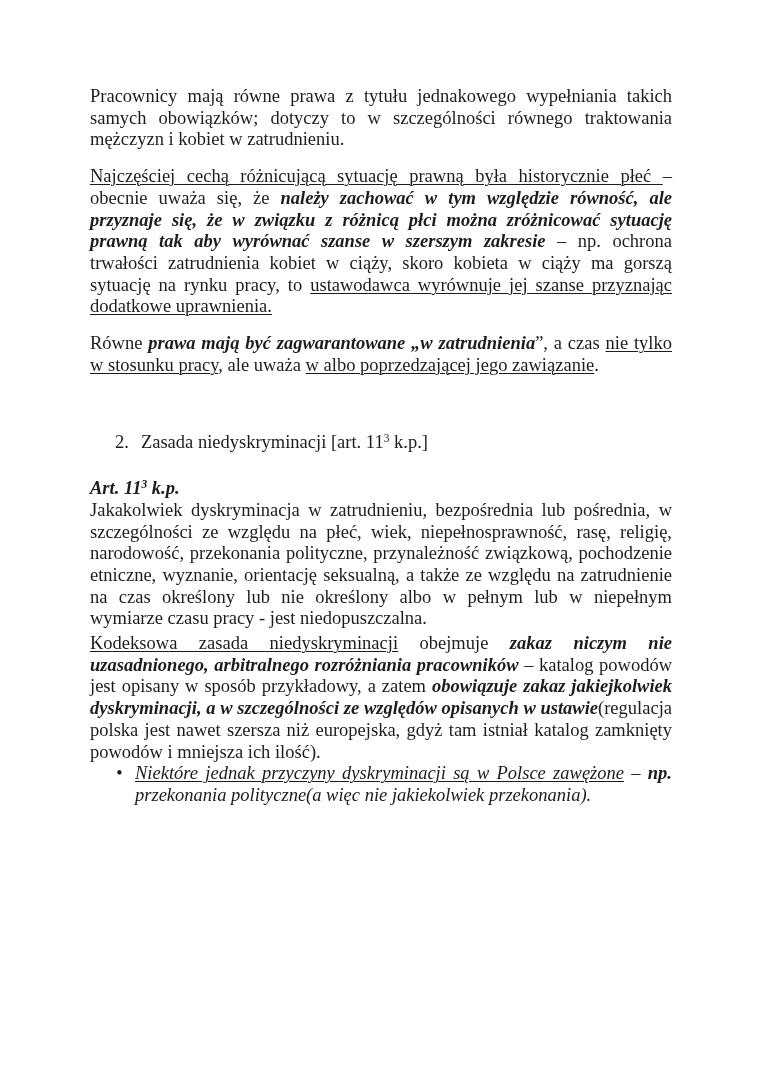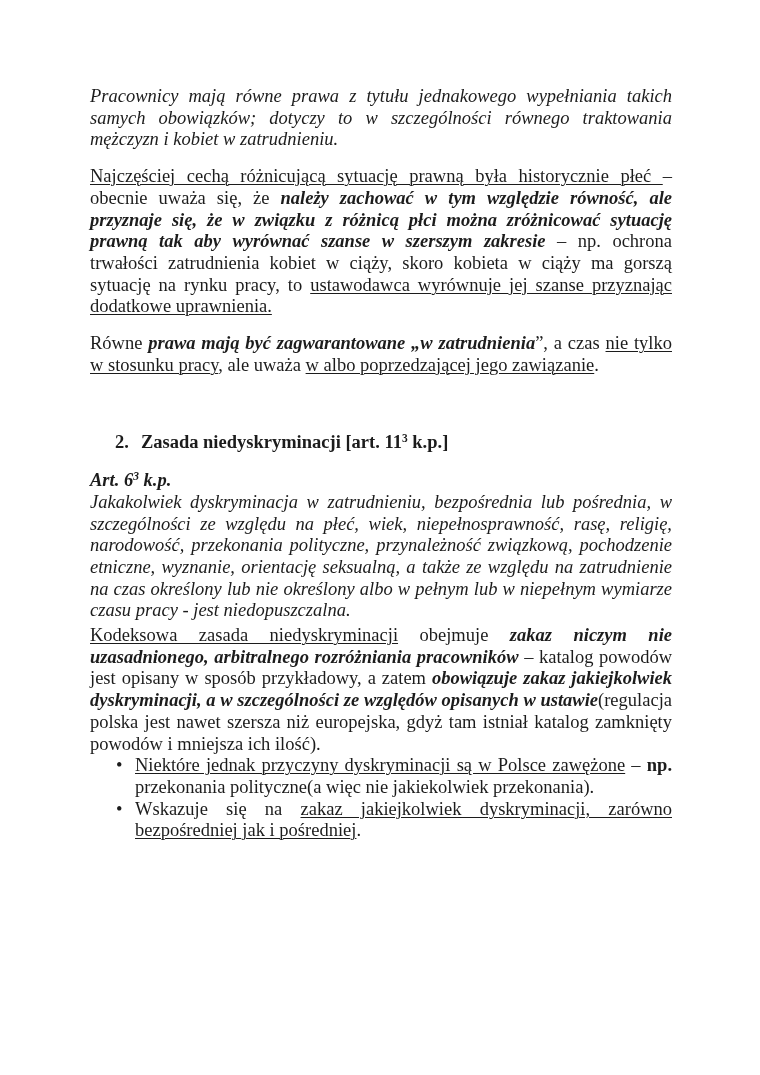--- a/index.html
+++ b/index.html
@@ -19,28 +19,28 @@
   .page {
     box-sizing: border-box;
     width: 760px;
     height: 1075px;
     padding: 86px 88px 40px 90px;
     background: #ffffff;
   }
   p { margin: 0; }
   .justify { text-align: justify; }
   .gap { margin-bottom: 15px; }
-  .i { font-style: italic; }
+  .i { }
   .b { font-weight: bold; }
   .bi { font-weight: bold; font-style: italic; }
   .u { text-decoration: underline; text-decoration-thickness: 1px; text-underline-offset: 2px; }
   .heading {
-    font-weight: bold;
+    font-weight: normal;
     margin-top: 56px;
-    margin-bottom: 16px;
+    margin-bottom: 24px;
     padding-left: 25px;
   }
   .heading .hnum {
     display: inline-block;
     margin-right: 12px;
   }
   .art-label {
     font-weight: bold;
     font-style: italic;
     margin: 0 0 0 0;
@@ -55,20 +55,21 @@
   }
   ul.bullets {
     margin: 0;
     padding: 0;
     list-style: none;
   }
   ul.bullets li {
     position: relative;
     padding-left: 45px;
     text-align: justify;
+    font-style: italic;
   }
   ul.bullets li::before {
     content: "\2022";
     position: absolute;
     left: 26px;
     top: 0;
   }
 </style>
 </head>
 <body>
@@ -77,24 +78,23 @@
 
   <p class="justify i gap"><span class="run">Pracownicy mają równe prawa z tytułu jednakowego wypełniania takich samych obowiązków; dotyczy to w szczególności równego traktowania mężczyzn i kobiet w zatrudnieniu.</span></p>
 
 
   <p class="justify gap"><span class="u">Najczęściej cechą różnicującą sytuację prawną była historycznie płeć </span><span>– obecnie uważa się, że </span><span class="bi">należy zachować w tym względzie równość, ale przyznaje się, że w związku z różnicą płci można zróżnicować sytuację prawną tak aby wyrównać szanse w szerszym zakresie</span><span> – np. ochrona trwałości zatrudnienia kobiet w ciąży, skoro kobieta w ciąży ma gorszą sytuację na rynku pracy, to </span><span class="u">ustawodawca wyrównuje jej szanse przyznając dodatkowe uprawnienia.</span></p>
 
   <p class="justify gap"><span>Równe </span><span class="bi">prawa mają być zagwarantowane „w zatrudnienia</span><span>”,  a czas </span><span class="u">nie tylko w stosunku pracy</span><span>, ale uważa </span><span class="u">w albo poprzedzającej jego zawiązanie</span><span>.</span></p>
 
   <p class="heading"><span class="hnum">2.</span><span>Zasada niedyskryminacji [art. 11</span><sup class="sp">3</sup><span> k.p.]</span></p>
 
-  <p class="art-label"><span>Art. 6</span><sup class="sp">3</sup><span> k.p.</span></p>
+  <p class="art-label"><span>Art. 11</span><sup class="sp">3</sup><span> k.p.</span></p>
 
   <p class="justify i tight"><span>Jakakolwiek dyskryminacja w zatrudnieniu, bezpośrednia lub pośrednia, w szczególności ze względu na płeć, wiek, niepełnosprawność, rasę, religię, narodowość, przekonania polityczne, przynależność związkową, pochodzenie etniczne, wyznanie, orientację seksualną, a także ze względu na zatrudnienie na czas określony lub nie określony albo w pełnym lub w niepełnym wymiarze czasu pracy - jest niedopuszczalna.</span></p>
 
   <p class="justify"><span class="u">Kodeksowa zasada niedyskryminacji</span><span> obejmuje </span><span class="bi">zakaz niczym nie uzasadnionego, arbitralnego rozróżniania pracowników</span><span> – katalog powodów jest opisany w sposób przykładowy, a zatem </span><span class="bi">obowiązuje zakaz jakiejkolwiek dyskryminacji, a w szczególności ze względów opisanych w ustawie</span><span>(regulacja polska jest nawet szersza niż europejska, gdyż tam istniał katalog zamknięty powodów i mniejsza ich ilość).</span></p>
 
   <ul class="bullets">
     <li><span class="u">Niektóre jednak przyczyny dyskryminacji są w Polsce zawężone</span><span> – </span><span class="b">np.</span><span> przekonania polityczne(a więc nie jakiekolwiek przekonania).</span></li>
-    <li><span>Wskazuje się na </span><span class="u">zakaz jakiejkolwiek dyskryminacji, zarówno bezpośredniej jak i pośredniej</span><span>.</span></li>
   </ul>
 
 </div>
 
 </body></html>

